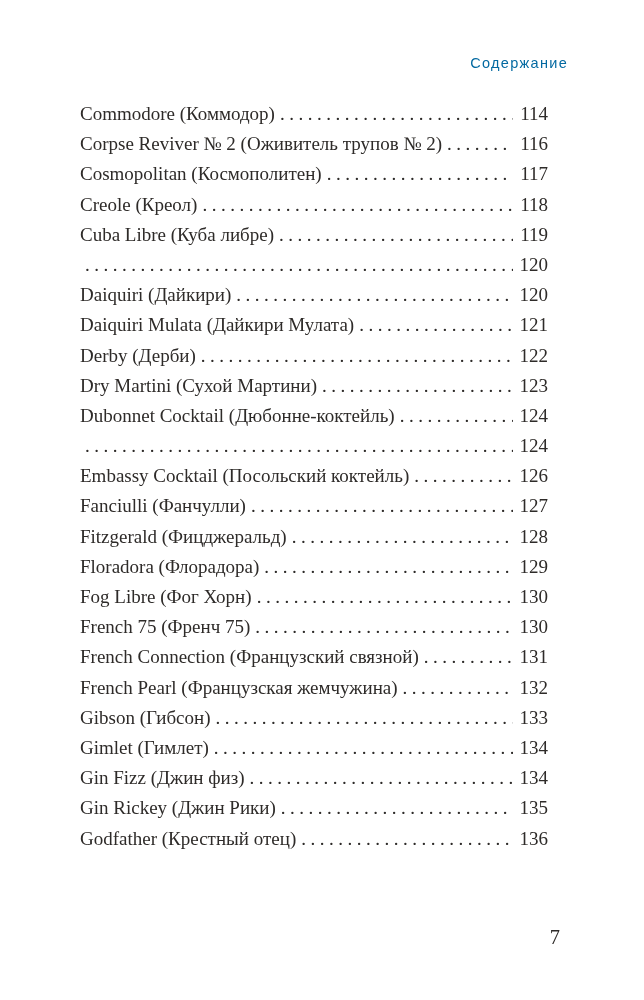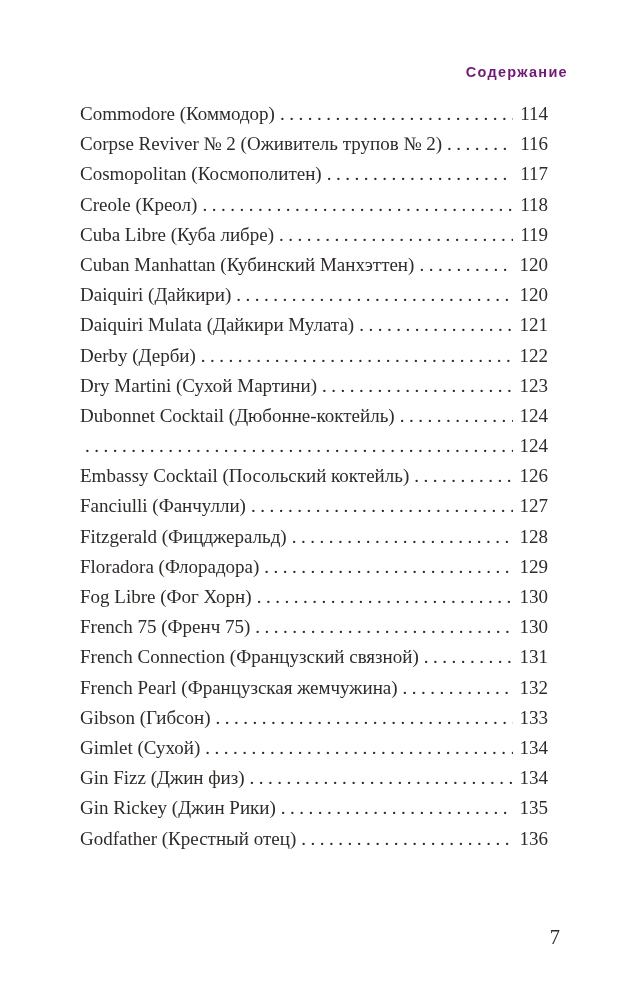--- a/index.html
+++ b/index.html
@@ -11,27 +11,27 @@
     position: relative;
     width: 644px;
     height: 1000px;
     background: #ffffff;
     font-family: "Liberation Serif", serif;
     color: #2e2b29;
     overflow: hidden;
   }
   .running-header {
     position: absolute;
-    top: 64px;
+    top: 55px;
     right: 76px;
     font-family: "Liberation Sans", sans-serif;
-    font-weight: bold;
+    font-weight: normal;
     font-size: 14.5px;
     letter-spacing: 1.3px;
-    color: #701a75;
+    color: #0369a1;
   }
   .toc-list {
     position: absolute;
     top: 99px;
     left: 80px;
     right: 96px;
   }
   .toc-entry {
     display: flex;
     align-items: flex-start;
@@ -103,21 +103,20 @@
     <span class="entry-page">118</span>
   </div>
 
   <div class="toc-entry">
     <span class="entry-label">Cuba Libre (Куба либре)</span>
     <span class="leader"></span>
     <span class="entry-page">119</span>
   </div>
 
   <div class="toc-entry">
-    <span class="entry-label">Cuban Manhattan (Кубинский Манхэттен)</span>
     <span class="leader"></span>
     <span class="entry-page">120</span>
   </div>
 
   <div class="toc-entry">
     <span class="entry-label">Daiquiri (Дайкири)</span>
     <span class="leader"></span>
     <span class="entry-page">120</span>
   </div>
 
@@ -199,21 +198,21 @@
     <span class="entry-page">132</span>
   </div>
 
   <div class="toc-entry">
     <span class="entry-label">Gibson (Гибсон)</span>
     <span class="leader"></span>
     <span class="entry-page">133</span>
   </div>
 
   <div class="toc-entry">
-    <span class="entry-label">Gimlet (Сухой)</span>
+    <span class="entry-label">Gimlet (Гимлет)</span>
     <span class="leader"></span>
     <span class="entry-page">134</span>
   </div>
 
   <div class="toc-entry">
     <span class="entry-label">Gin Fizz (Джин физ)</span>
     <span class="leader"></span>
     <span class="entry-page">134</span>
   </div>
 

